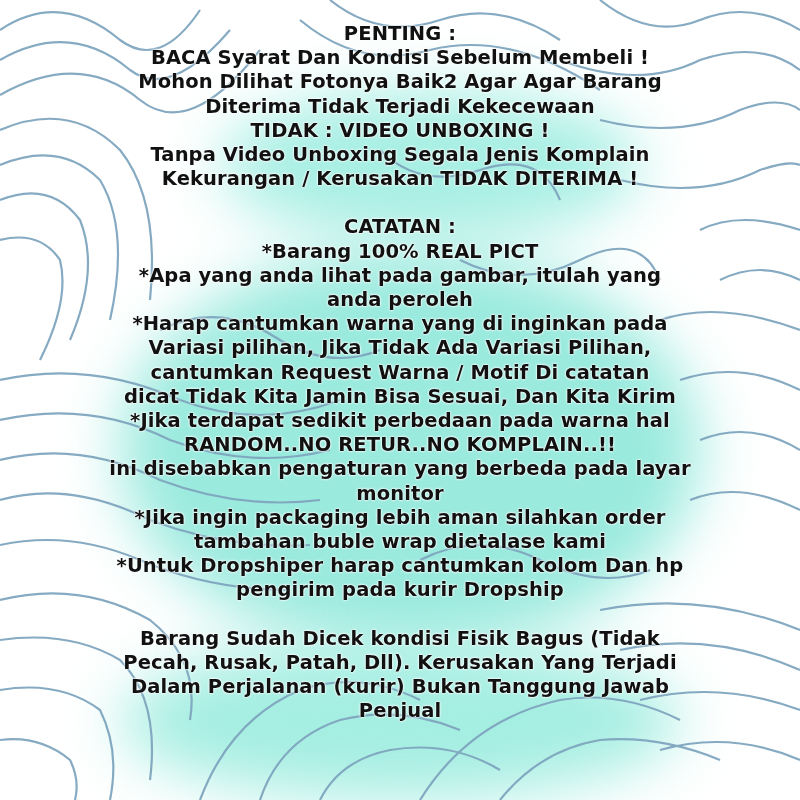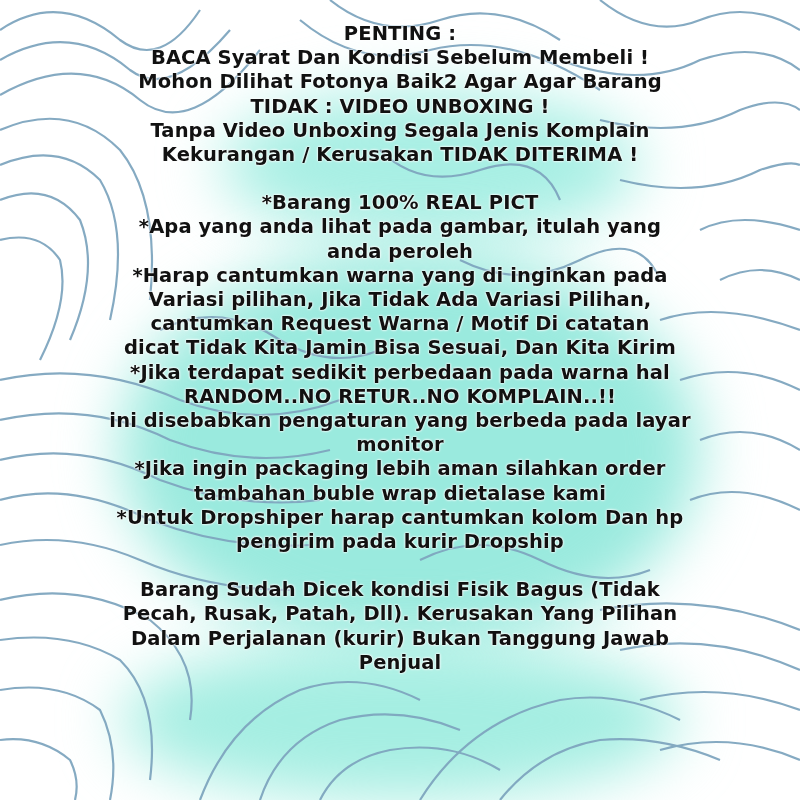--- a/index.html
+++ b/index.html
@@ -76,37 +76,39 @@
       <path d="M160 330 Q220 300 280 340 Q330 370 380 350"></path>
       <path d="M420 560 Q480 530 540 560 Q600 590 650 570"></path>
     </g>
   </svg>
 </div>
 
 <div class="content">
   <span class="line">PENTING :</span>
   <span class="line">BACA Syarat Dan Kondisi Sebelum Membeli !</span>
   <span class="line">Mohon Dilihat Fotonya Baik2 Agar Agar Barang</span>
+  <span class="line">Diterima Tidak Terjadi Kekecewaan</span>
   <span class="line">TIDAK : VIDEO UNBOXING !</span>
   <span class="line">Tanpa Video Unboxing Segala Jenis Komplain</span>
   <span class="line">Kekurangan / Kerusakan TIDAK DITERIMA !</span>
   <span class="gap"></span>
+  <span class="line">CATATAN :</span>
   <span class="line">*Barang 100% REAL PICT</span>
   <span class="line">*Apa yang anda lihat pada gambar, itulah yang</span>
   <span class="line">anda peroleh</span>
   <span class="line">*Harap cantumkan warna yang di inginkan pada</span>
   <span class="line">Variasi pilihan, Jika Tidak Ada Variasi Pilihan,</span>
   <span class="line">cantumkan Request Warna / Motif Di catatan</span>
   <span class="line">dicat Tidak Kita Jamin Bisa Sesuai, Dan Kita Kirim</span>
   <span class="line">*Jika terdapat sedikit perbedaan pada warna hal</span>
   <span class="line">RANDOM..NO RETUR..NO KOMPLAIN..!!</span>
   <span class="line">ini disebabkan pengaturan yang berbeda pada layar</span>
   <span class="line">monitor</span>
   <span class="line">*Jika ingin packaging lebih aman silahkan order</span>
   <span class="line">tambahan buble wrap dietalase kami</span>
   <span class="line">*Untuk Dropshiper harap cantumkan kolom Dan hp</span>
   <span class="line">pengirim pada kurir Dropship</span>
   <span class="gap"></span>
   <span class="line">Barang Sudah Dicek kondisi Fisik Bagus (Tidak</span>
-  <span class="line">Pecah, Rusak, Patah, Dll). Kerusakan Yang Pilihan</span>
+  <span class="line">Pecah, Rusak, Patah, Dll). Kerusakan Yang Terjadi</span>
   <span class="line">Dalam Perjalanan (kurir) Bukan Tanggung Jawab</span>
   <span class="line">Penjual</span>
 </div>
 
 </body></html>

